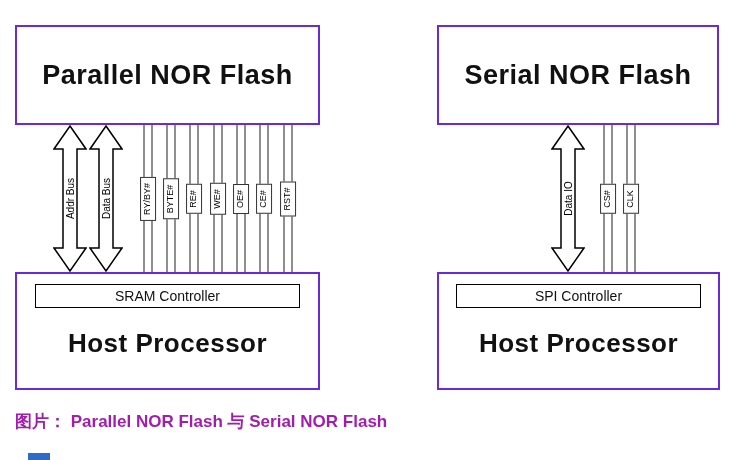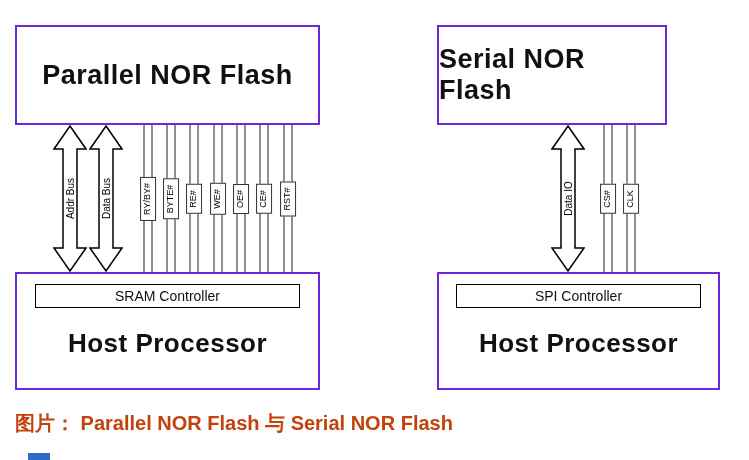--- a/index.html
+++ b/index.html
@@ -1,30 +1,30 @@
 <!DOCTYPE html>
 <html><head>
 <meta charset="utf-8">
 <style>
   html,body{margin:0;padding:0;background:#fff;}
   .canvas{position:relative;width:749px;height:460px;background:#fff;font-family:"Liberation Sans",sans-serif;overflow:hidden;}
   .big-box{position:absolute;border:2px solid #6d28d9;background:#fff;display:flex;align-items:center;justify-content:center;box-sizing:border-box;}
   .top-left{left:15px;top:25px;width:305px;height:100px;}
-  .top-right{left:437px;top:25px;width:230px;height:100px;}
+  .top-right{left:437px;top:25px;width:282px;height:100px;}
   .bottom-left{left:15px;top:272px;width:305px;height:118px;flex-direction:column;justify-content:flex-start;}
   .bottom-right{left:437px;top:272px;width:283px;height:118px;flex-direction:column;justify-content:flex-start;}
   .box-title{font-size:27px;font-weight:bold;color:#111;letter-spacing:0.5px;}
   .proc-title{font-size:26px;font-weight:bold;color:#111;margin-top:20px;letter-spacing:0.5px;}
   .controller{margin-top:10px;width:88%;height:24px;border:1px solid #000;display:flex;align-items:center;justify-content:center;font-size:14px;color:#111;box-sizing:border-box;background:#fff;flex:0 0 auto;}
   .bus-arrow{position:absolute;top:125px;}
   .arrow-shape{fill:#fff;stroke:#000;stroke-width:1.5;}
   .bus-text{font-size:10px;fill:#000;font-family:"Liberation Sans",sans-serif;}
   .pin{position:absolute;top:125px;height:147px;width:6px;border-left:2px solid #8f8f8f;border-right:2px solid #8f8f8f;box-sizing:content-box;}
   .pin-label{position:absolute;top:50%;left:50%;transform:translate(-50%,-50%) rotate(-90deg);background:#fff;border:1px solid #333;padding:2px 5px;font-size:9px;white-space:nowrap;color:#000;line-height:1.1;}
-  .caption{position:absolute;left:15px;top:410px;font-size:20px;font-weight:bold;color:#c2410c;}
+  .caption{position:absolute;left:15px;top:410px;font-size:17px;font-weight:bold;color:#a21caf;}
   .blue-fragment{position:absolute;left:28px;top:453px;width:22px;height:7px;background:#2f6bc6;}
 </style>
 </head>
 <body>
 
 <div class="canvas">
 
   <div class="big-box top-left">
     <span class="box-title">Parallel NOR Flash</span>
   </div>

